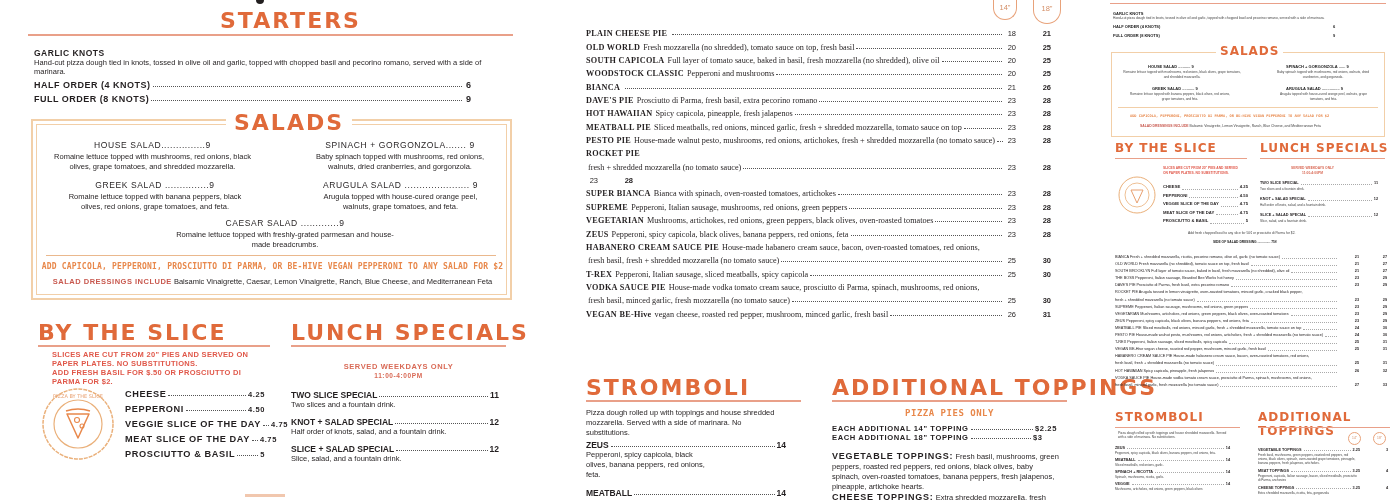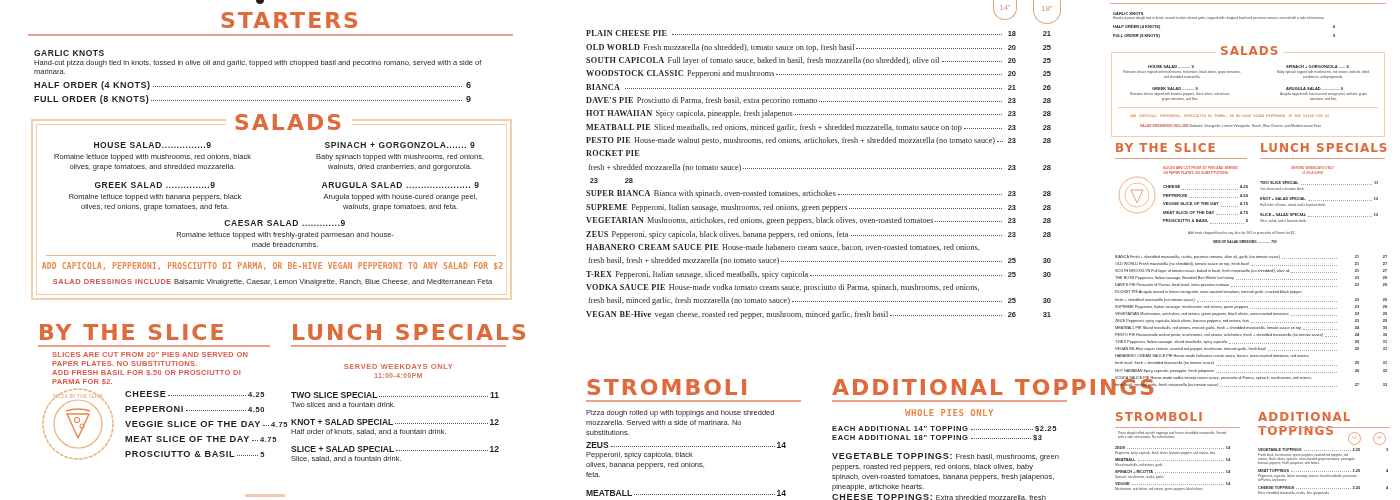--- a/index.html
+++ b/index.html
@@ -17,21 +17,21 @@
   #garlic { left: 34px; top: 48px; width: 450px; }
   #garlic .name { font-size: 8.5px; font-weight: bold; letter-spacing: 0.5px; }
   #garlic .row { font-size: 9px; font-weight: bold; letter-spacing: 0.5px; margin-top: 4px; }
   #garlic .row .p { width: 20px; text-align: left; padding-left: 2px; }
 
   
   #salads-box { left: 31px; top: 119px; width: 481px; height: 181px; border: 2px solid #f2cfa8; }
   #salads-inner { position: absolute; left: 3px; top: 3px; right: 3px; bottom: 3px; border: 1px solid #f2cfa8; }
   #salads-title { left: 226px; top: 110px; font-size: 22px; background: #fff; padding: 0 8px; }
   .salad { position: absolute; text-align: center; font-size: 7.5px; line-height: 10.5px; }
-  .salad .t { font-size: 8.5px; font-weight: bold; letter-spacing: 0.6px; margin-bottom: 1px; }
+  .salad .t { font-size: 8.5px; font-weight: normal; letter-spacing: 0.6px; margin-bottom: 1px; }
   #salad-rule { left: 46px; top: 255px; width: 450px; height: 1px; background: #eab88d; }
   #salad-addon { left: 30px; top: 262px; width: 485px; text-align: center; font-size: 8px; font-family: "DejaVu Sans Mono", monospace; font-weight: bold; color: #e8884b; letter-spacing: 0.2px; }
   #salad-dress { left: 30px; top: 277px; width: 485px; text-align: center; font-size: 7.5px; }
   #salad-dress .lbl { color: #c8584e; font-weight: bold; letter-spacing: 0.5px; }
 
   
   #slice-title { left: 38px; top: 320px; font-size: 22px; }
   #slice-rule { left: 38px; top: 345px; width: 232px; }
   #slice-note { left: 52px; top: 350px; width: 215px; font-size: 7.5px; font-weight: bold; color: #e0584a; line-height: 9px; letter-spacing: 0.3px; }
   #slice-badge { left: 40px; top: 386px; width: 76px; height: 76px; }
@@ -49,21 +49,21 @@
   .lunch-item .row { font-size: 8.5px; font-weight: bold; }
   .lunch-item .d { font-size: 7.5px; }
 
   
   #size-14 { left: 993px; top: 0px; width: 24px; height: 20px; border: 1px solid #e8a27a; border-top: none; border-radius: 0 0 14px 14px; font-size: 7.5px; color: #d48e66; text-align: center; line-height: 16px; }
   #size-18 { left: 1033px; top: 0px; width: 28px; height: 24px; border: 1px solid #e8a27a; border-top: none; border-radius: 0 0 16px 16px; font-size: 7.5px; color: #d48e66; text-align: center; line-height: 18px; }
   #pies { left: 586px; top: 25px; width: 470px; }
   .pie { display: flex; align-items: flex-end; font-size: 8.2px; height: 13.35px; white-space: nowrap; }
   .pie .main { flex: 1; display: flex; align-items: flex-end; min-width: 0; font-family: Liberation Serif, serif; }
   .pie .n { font-weight: bold; letter-spacing: 0.3px; margin-right: 3px; }
-  .pie .p14 { width: 12px; text-align: right; font-weight: bold; font-size: 7.5px; }
+  .pie .p14 { width: 12px; text-align: right; font-weight: normal; font-size: 7.5px; }
   .pie .p18 { width: 40px; text-align: right; font-weight: bold; font-size: 7.5px; padding-right: 5px; }
 
   
   #strom-title { left: 586px; top: 375px; font-size: 22px; }
   #strom-rule { left: 586px; top: 400px; width: 215px; }
   #strom-desc { left: 586px; top: 408px; width: 200px; font-size: 7.5px; line-height: 10px; }
   #strom-list { left: 586px; top: 440px; width: 200px; }
   .strom-item { margin-bottom: 8px; }
   .strom-item .row { font-size: 8.5px; font-weight: bold; }
   .strom-item .d { font-size: 7.5px; line-height: 10px; }
@@ -421,21 +421,21 @@
         <span>MEATBALL</span>
         <span class="dots"></span>
         <span>14</span>
       </div>
     <div class="d">Sliced meatballs, red onions, garlic.</div>
   </div>
 </div>
 
 <div class="abs h-big" id="top-title">ADDITIONAL TOPPINGS</div>
 <div class="abs rule" id="top-rule"></div>
-<div class="abs" id="top-whole">WHOLE PIES ONLY</div>
+<div class="abs" id="top-whole">PIZZA PIES ONLY</div>
 <div class="abs" id="top-prices">
   <div class="row">
       <span>EACH ADDITIONAL 14" TOPPING</span>
       <span class="dots"></span>
       <span>$2.25</span>
     </div>
   <div class="row">
       <span>EACH ADDITIONAL 18" TOPPING</span>
       <span class="dots"></span>
       <span style="width:24px;">$3</span>

